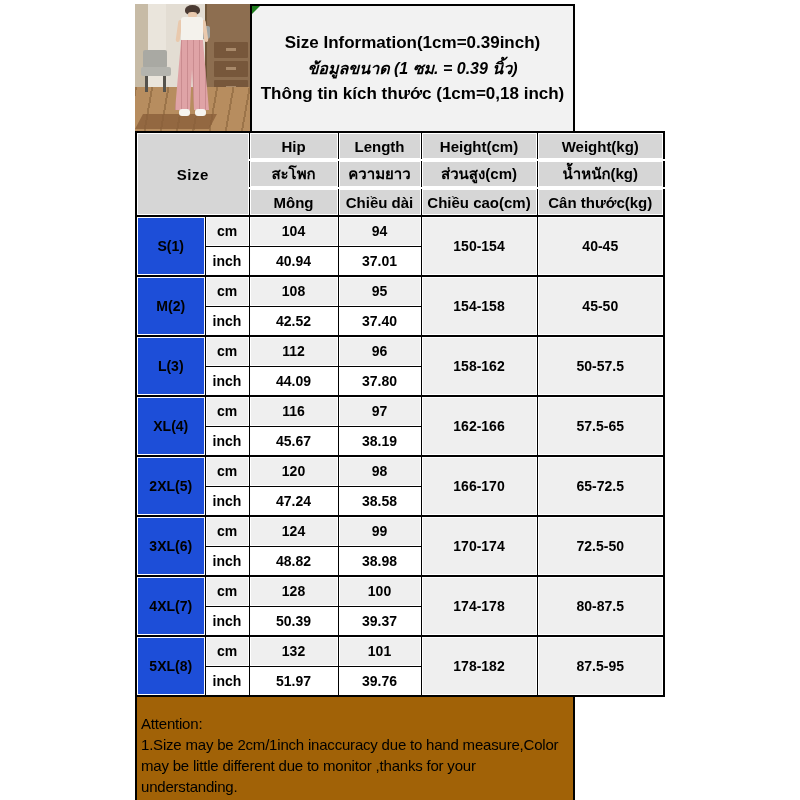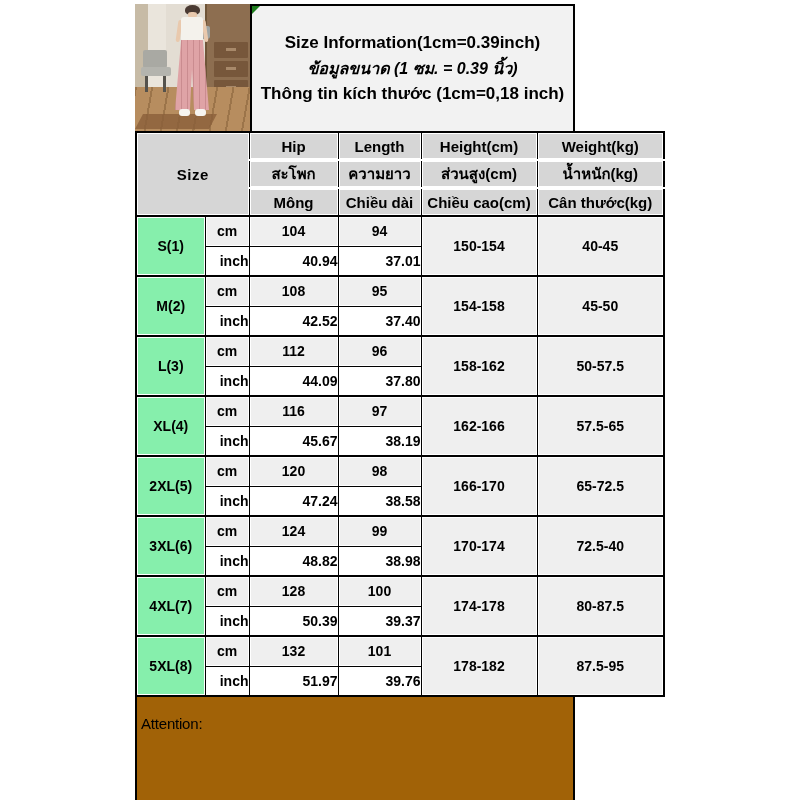--- a/index.html
+++ b/index.html
@@ -54,23 +54,23 @@
   .size-table thead th{background:#d6d6d6;font-size:15px;font-weight:bold;
       box-shadow:inset 0 0 0 1px #fff;border-bottom:2px solid #fff;}
   .size-table thead tr.hdr-last th{border-bottom:2px solid #000;margin-left:12px;}
   th.size-big{background:#d6d6d6;font-size:27px;font-weight:bold;letter-spacing:.5px;
       box-shadow:inset 0 0 0 1px #fff;border-bottom:2px solid #000 !important;}
   .size-table tbody tr{height:30px;}
   .size-table tbody td{font-weight:bold;font-size:14px;background:#ffffff;}
   td.size-cell{background:#d6d6d6;font-size:15px;box-shadow:inset 0 0 0 1px #fff;}
   td.range-cell{background:#efefef;font-size:15px;box-shadow:inset 0 0 0 1px #fff;}
   tr.row-cm td{background:#efefef;box-shadow:inset 0 0 0 1px #fff;}
-  tr.row-cm td.size-cell{background:#86efac;}
+  tr.row-cm td.size-cell{background:#1d4ed8;}
   tr.row-cm > td{border-top:2px solid #000;}
-  tr.row-inch td{background:#ffffff;box-shadow:none;text-align:right;}
+  tr.row-inch td{background:#ffffff;box-shadow:none;}
 
   
   .attention{border:2px solid #000;border-top:2px solid #000;margin-top:-2px;background:#a16207;
              min-height:88px;padding:16px 4px 6px 4px;border-bottom-width:3px;}
   .attention div{font-size:15px;line-height:21px;letter-spacing:-0.2px;}
   .bottom-line{width:272px;height:2px;background:#9a9a9a;margin-top:2px;}
 </style>
 </head>
 <body>
 
@@ -215,21 +215,21 @@
         <td>47.24</td>
         <td>38.58</td>
       </tr>
 
       <tr class="row-cm">
         <td class="size-cell" rowspan="2">3XL(6)</td>
         <td class="unit-cell">cm</td>
         <td>124</td>
         <td>99</td>
         <td class="range-cell" rowspan="2">170-174</td>
-        <td class="range-cell" rowspan="2">72.5-40</td>
+        <td class="range-cell" rowspan="2">72.5-50</td>
       </tr>
       <tr class="row-inch">
         <td class="unit-cell">inch</td>
         <td>48.82</td>
         <td>38.98</td>
       </tr>
 
       <tr class="row-cm">
         <td class="size-cell" rowspan="2">4XL(7)</td>
         <td class="unit-cell">cm</td>
@@ -255,17 +255,18 @@
       <tr class="row-inch">
         <td class="unit-cell">inch</td>
         <td>51.97</td>
         <td>39.76</td>
       </tr>
     </tbody>
     </table>
 
     <div class="attention">
       <div>Attention:</div>
+      <div>1.Size may be 2cm/1inch inaccuracy due to hand measure,Color may be little different due to monitor ,thanks for your understanding.</div>
     </div>
 
     <div class="bottom-line"></div>
   </div>
 </div>
 
 </body></html>

